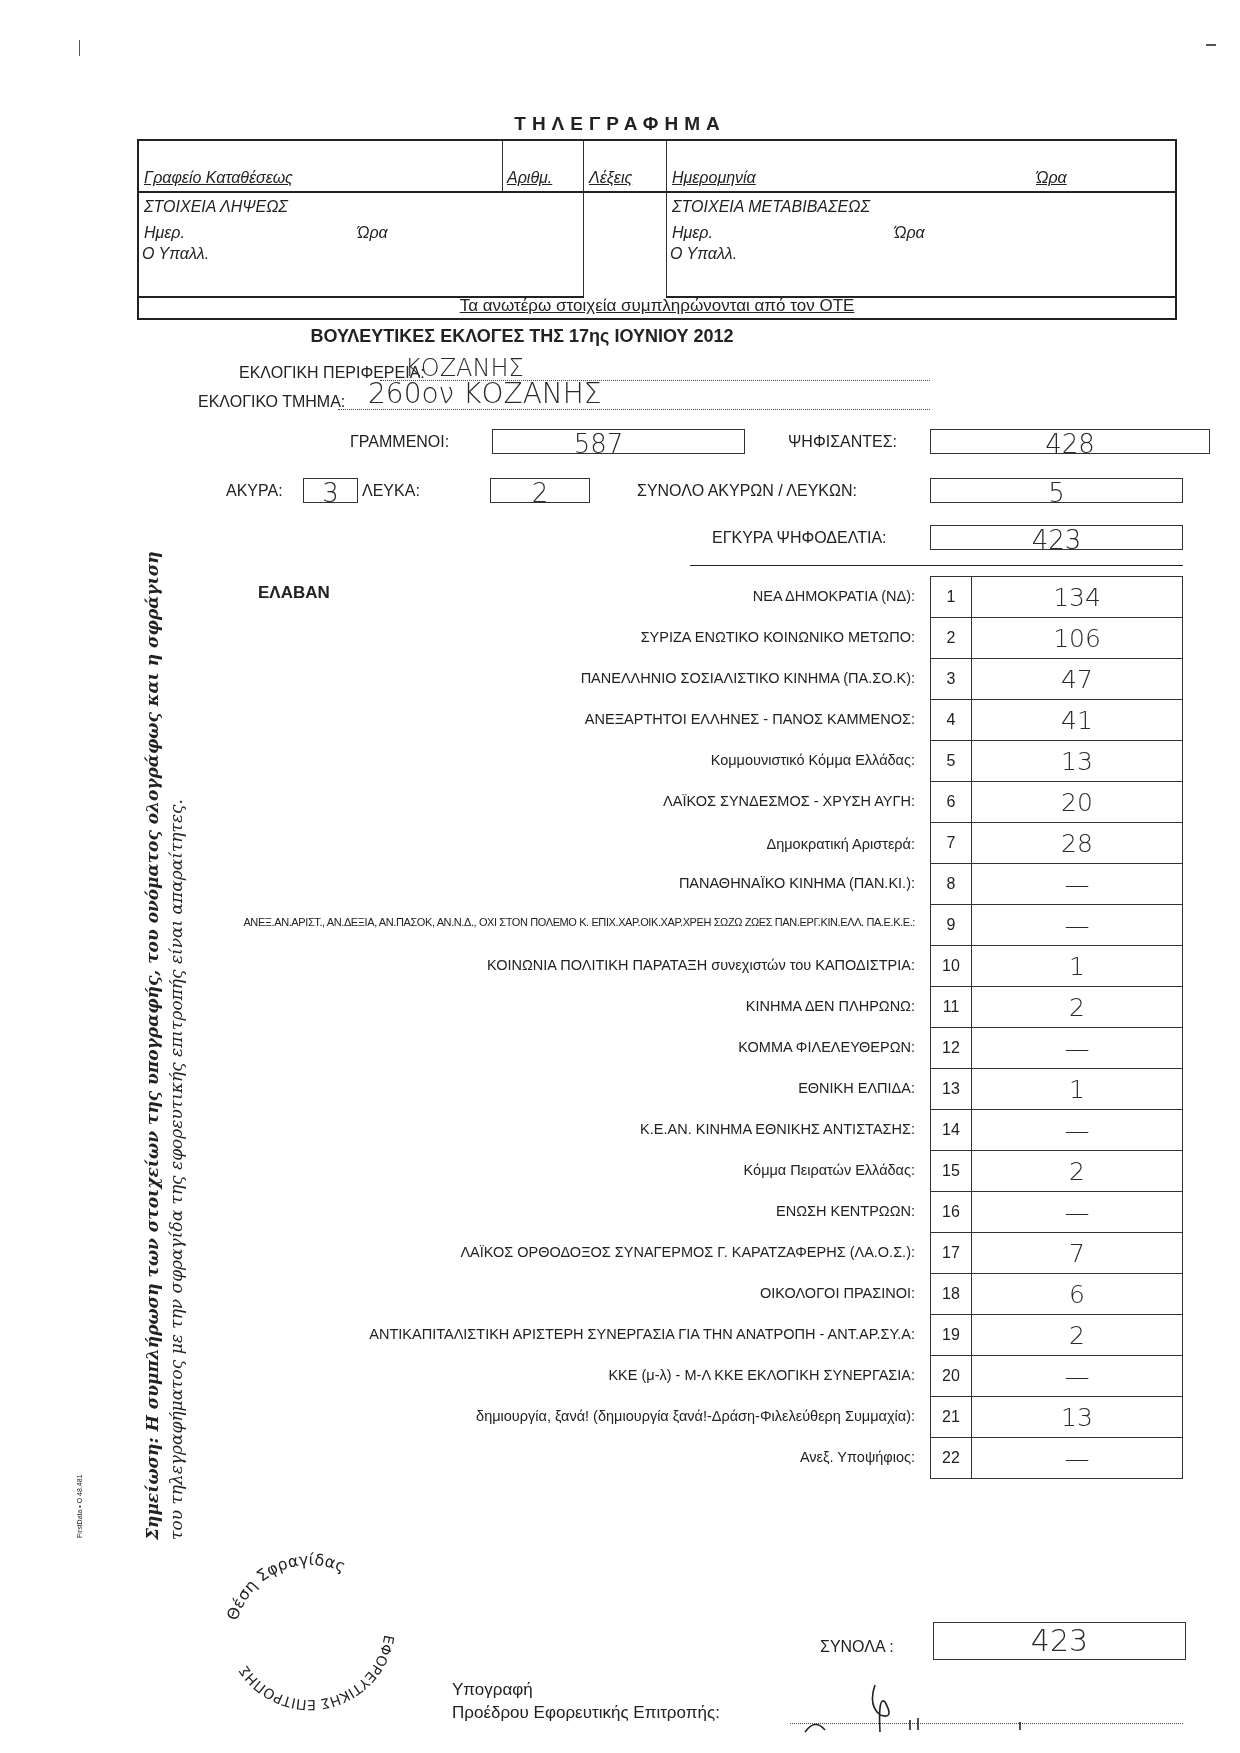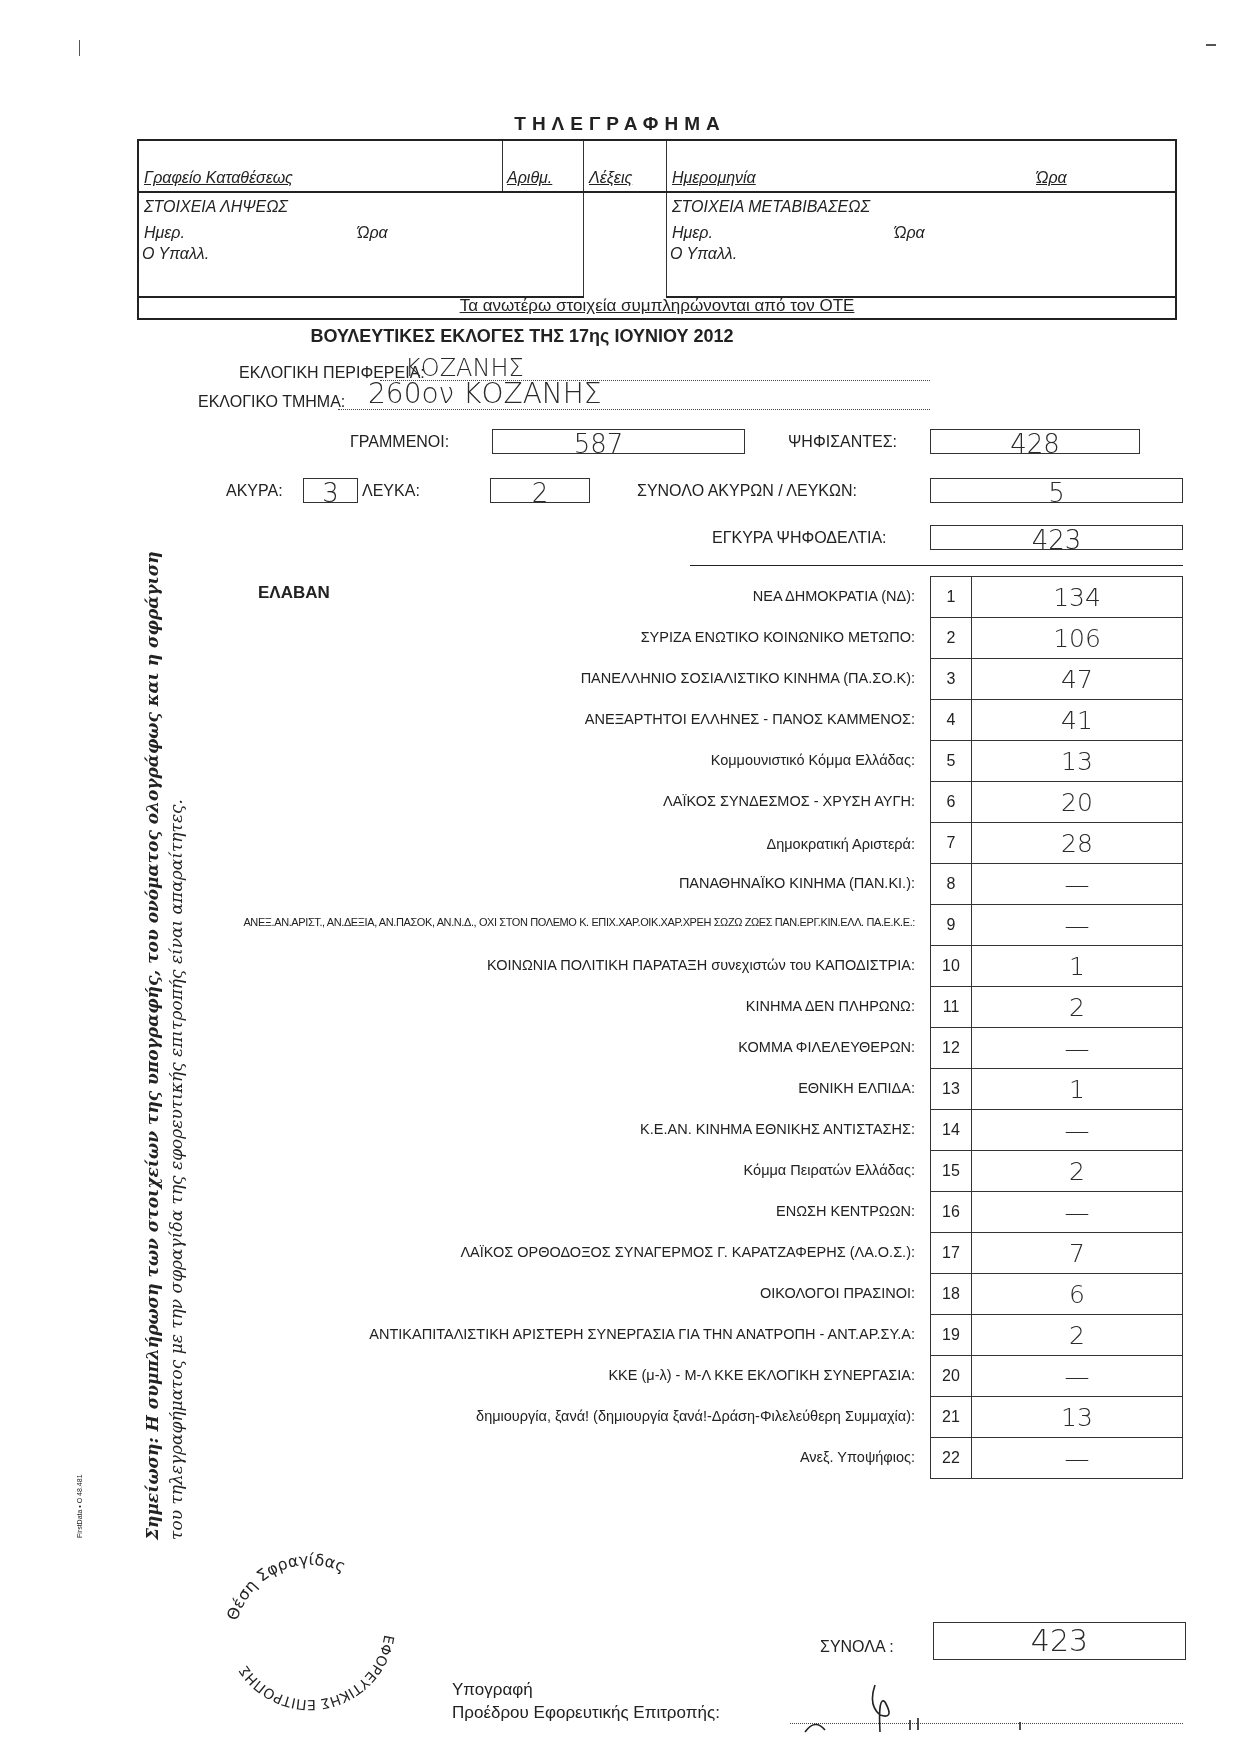--- a/index.html
+++ b/index.html
@@ -95,21 +95,21 @@
 <div class="abs lbl" style="left:198px;top:393px;">ΕΚΛΟΓΙΚΟ ΤΜΗΜΑ:</div>
 <div class="abs dots" style="left:338px;top:389px;width:592px;height:20px;">
   <span class="hand" style="position:absolute;left:30px;top:-12px;font-size:28px;">260ον ΚΟΖΑΝΗΣ</span>
 </div>
 
 <div class="abs lbl" style="left:350px;top:433px;">ΓΡΑΜΜΕΝΟΙ:</div>
 <div class="abs box" style="left:492px;top:429px;width:253px;">
   <div class="hand boxval" style="margin-left:-40px;">587</div>
 </div>
 <div class="abs lbl" style="left:788px;top:433px;">ΨΗΦΙΣΑΝΤΕΣ:</div>
-<div class="abs box" style="left:930px;top:429px;width:210px;">
+<div class="abs box" style="left:930px;top:429px;width:280px;">
   <div class="hand boxval">428</div>
 </div>
 
 <div class="abs lbl" style="left:226px;top:482px;">ΑΚΥΡΑ:</div>
 <div class="abs box" style="left:303px;top:478px;width:55px;">
   <div class="hand boxval">3</div>
 </div>
 <div class="abs lbl" style="left:362px;top:482px;">ΛΕΥΚΑ:</div>
 <div class="abs box" style="left:490px;top:478px;width:100px;">
   <div class="hand boxval">2</div>

